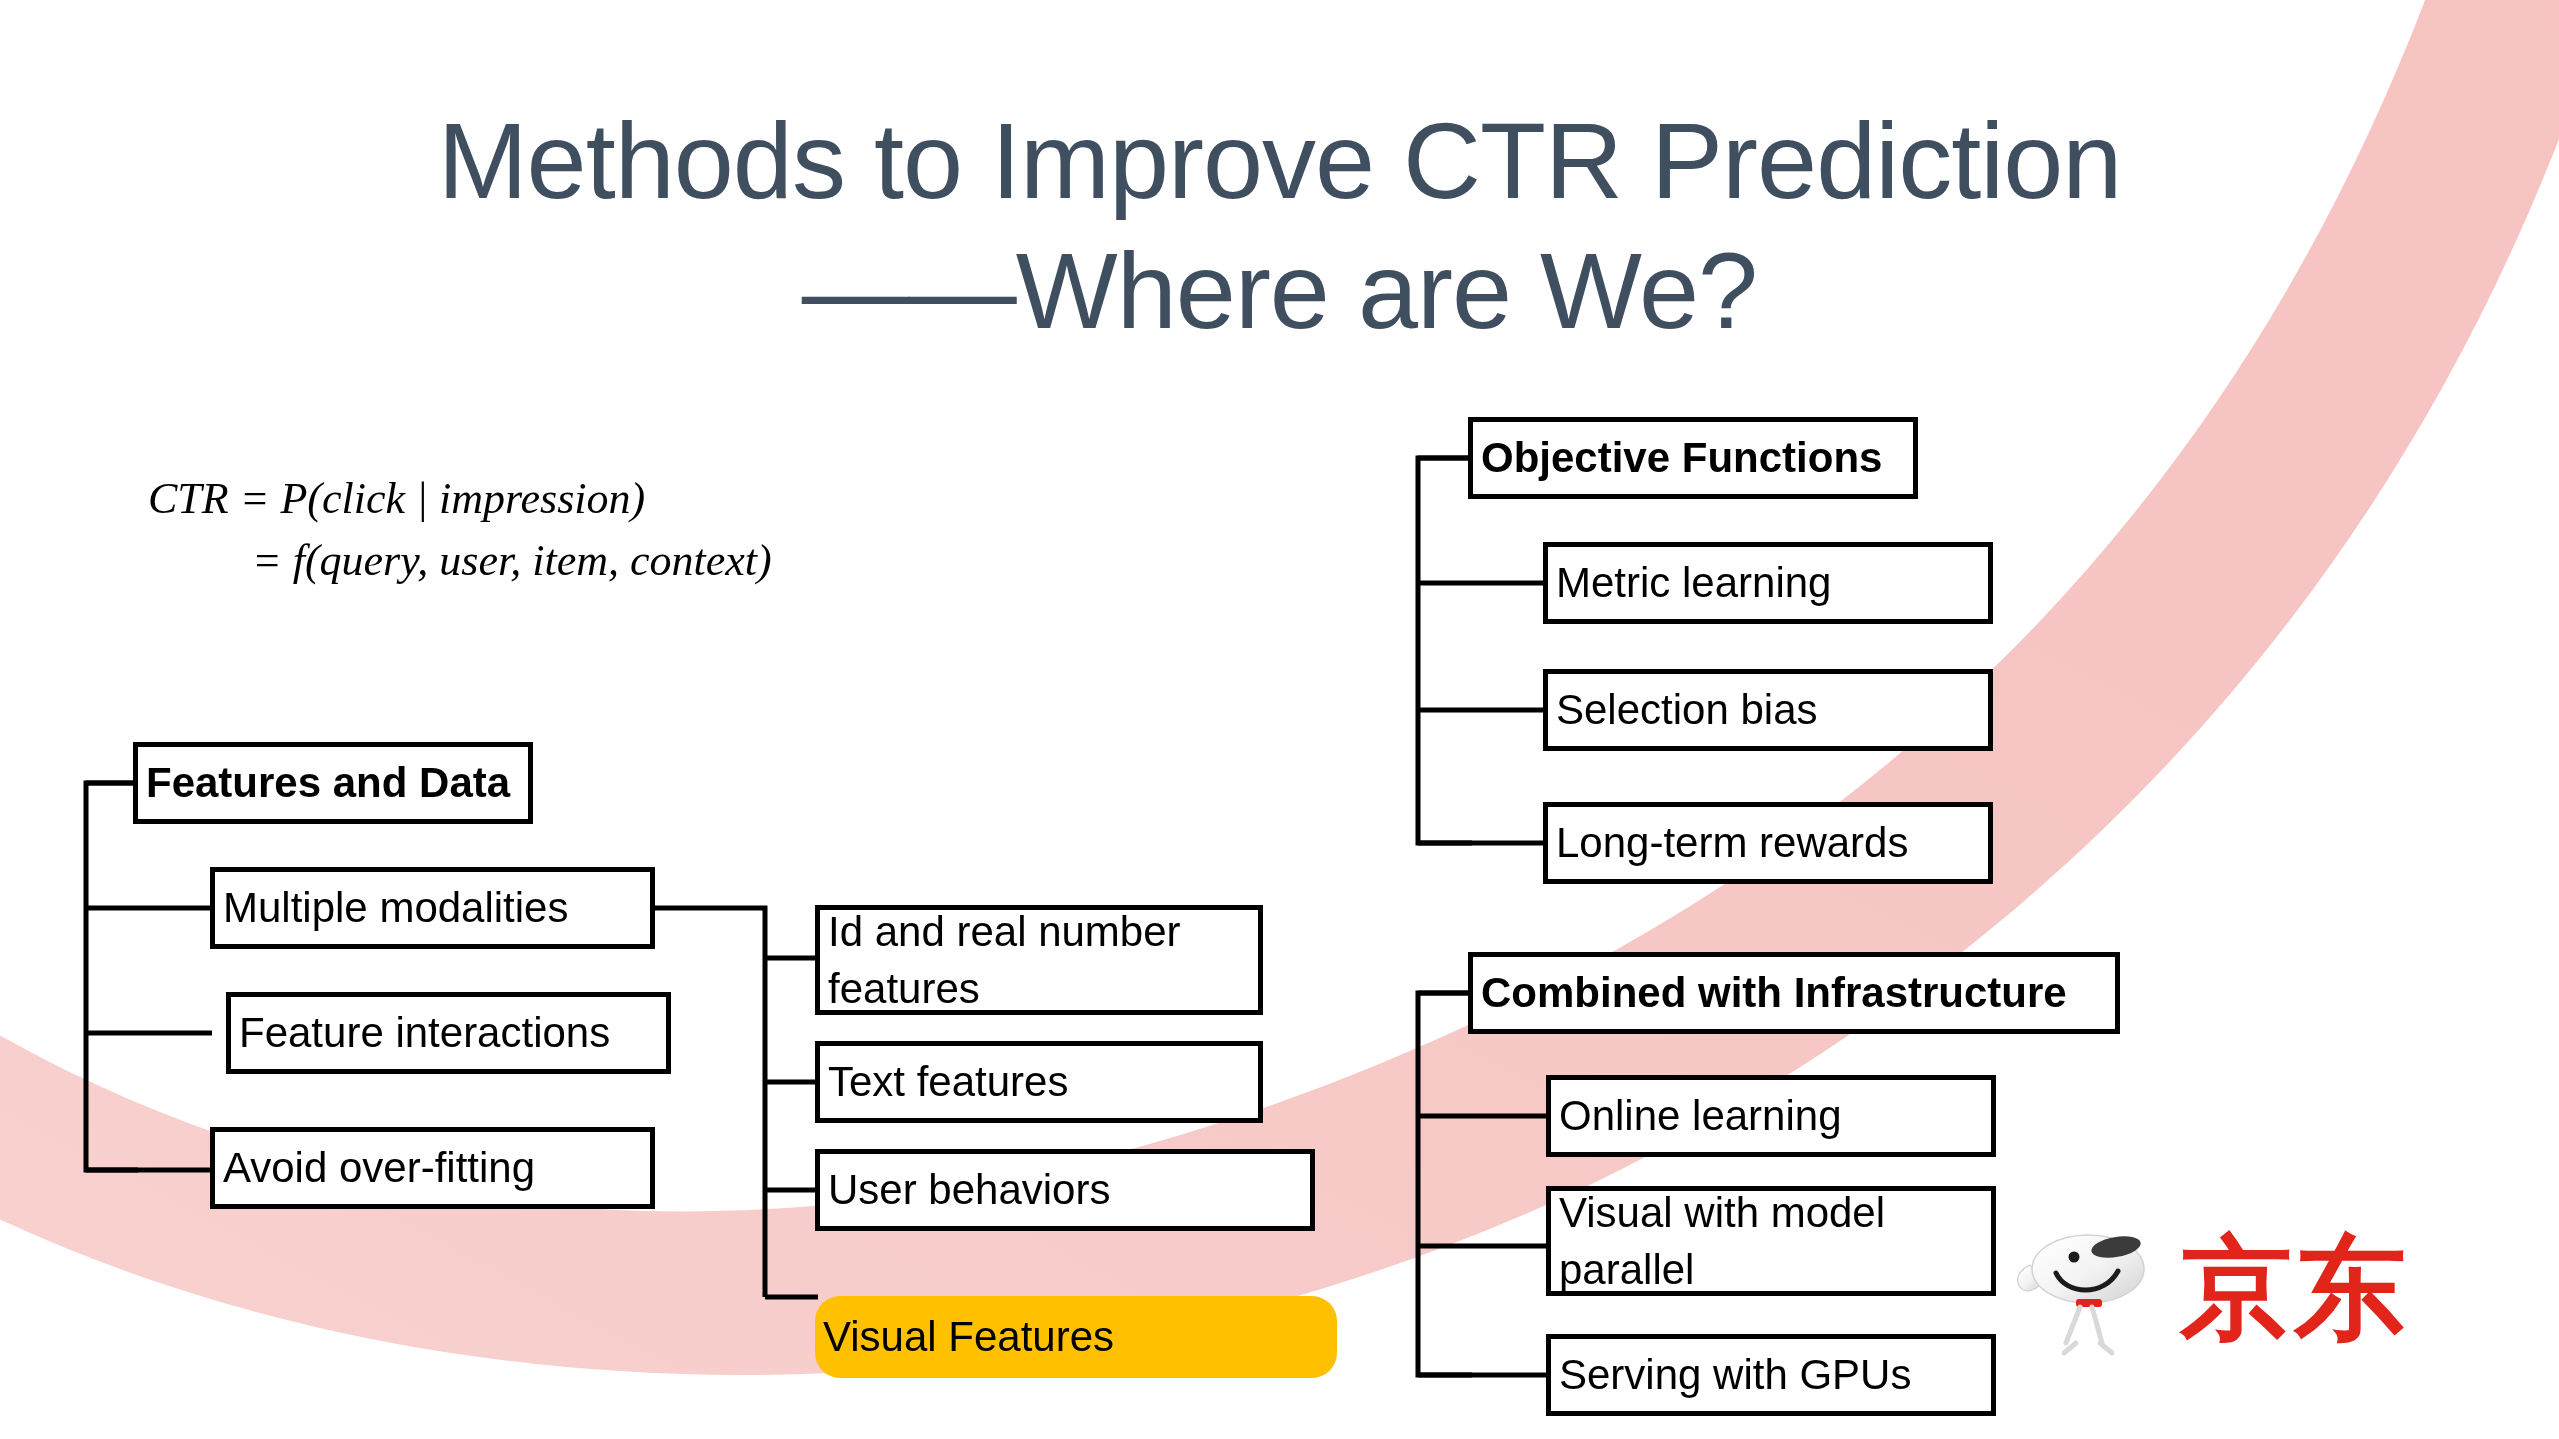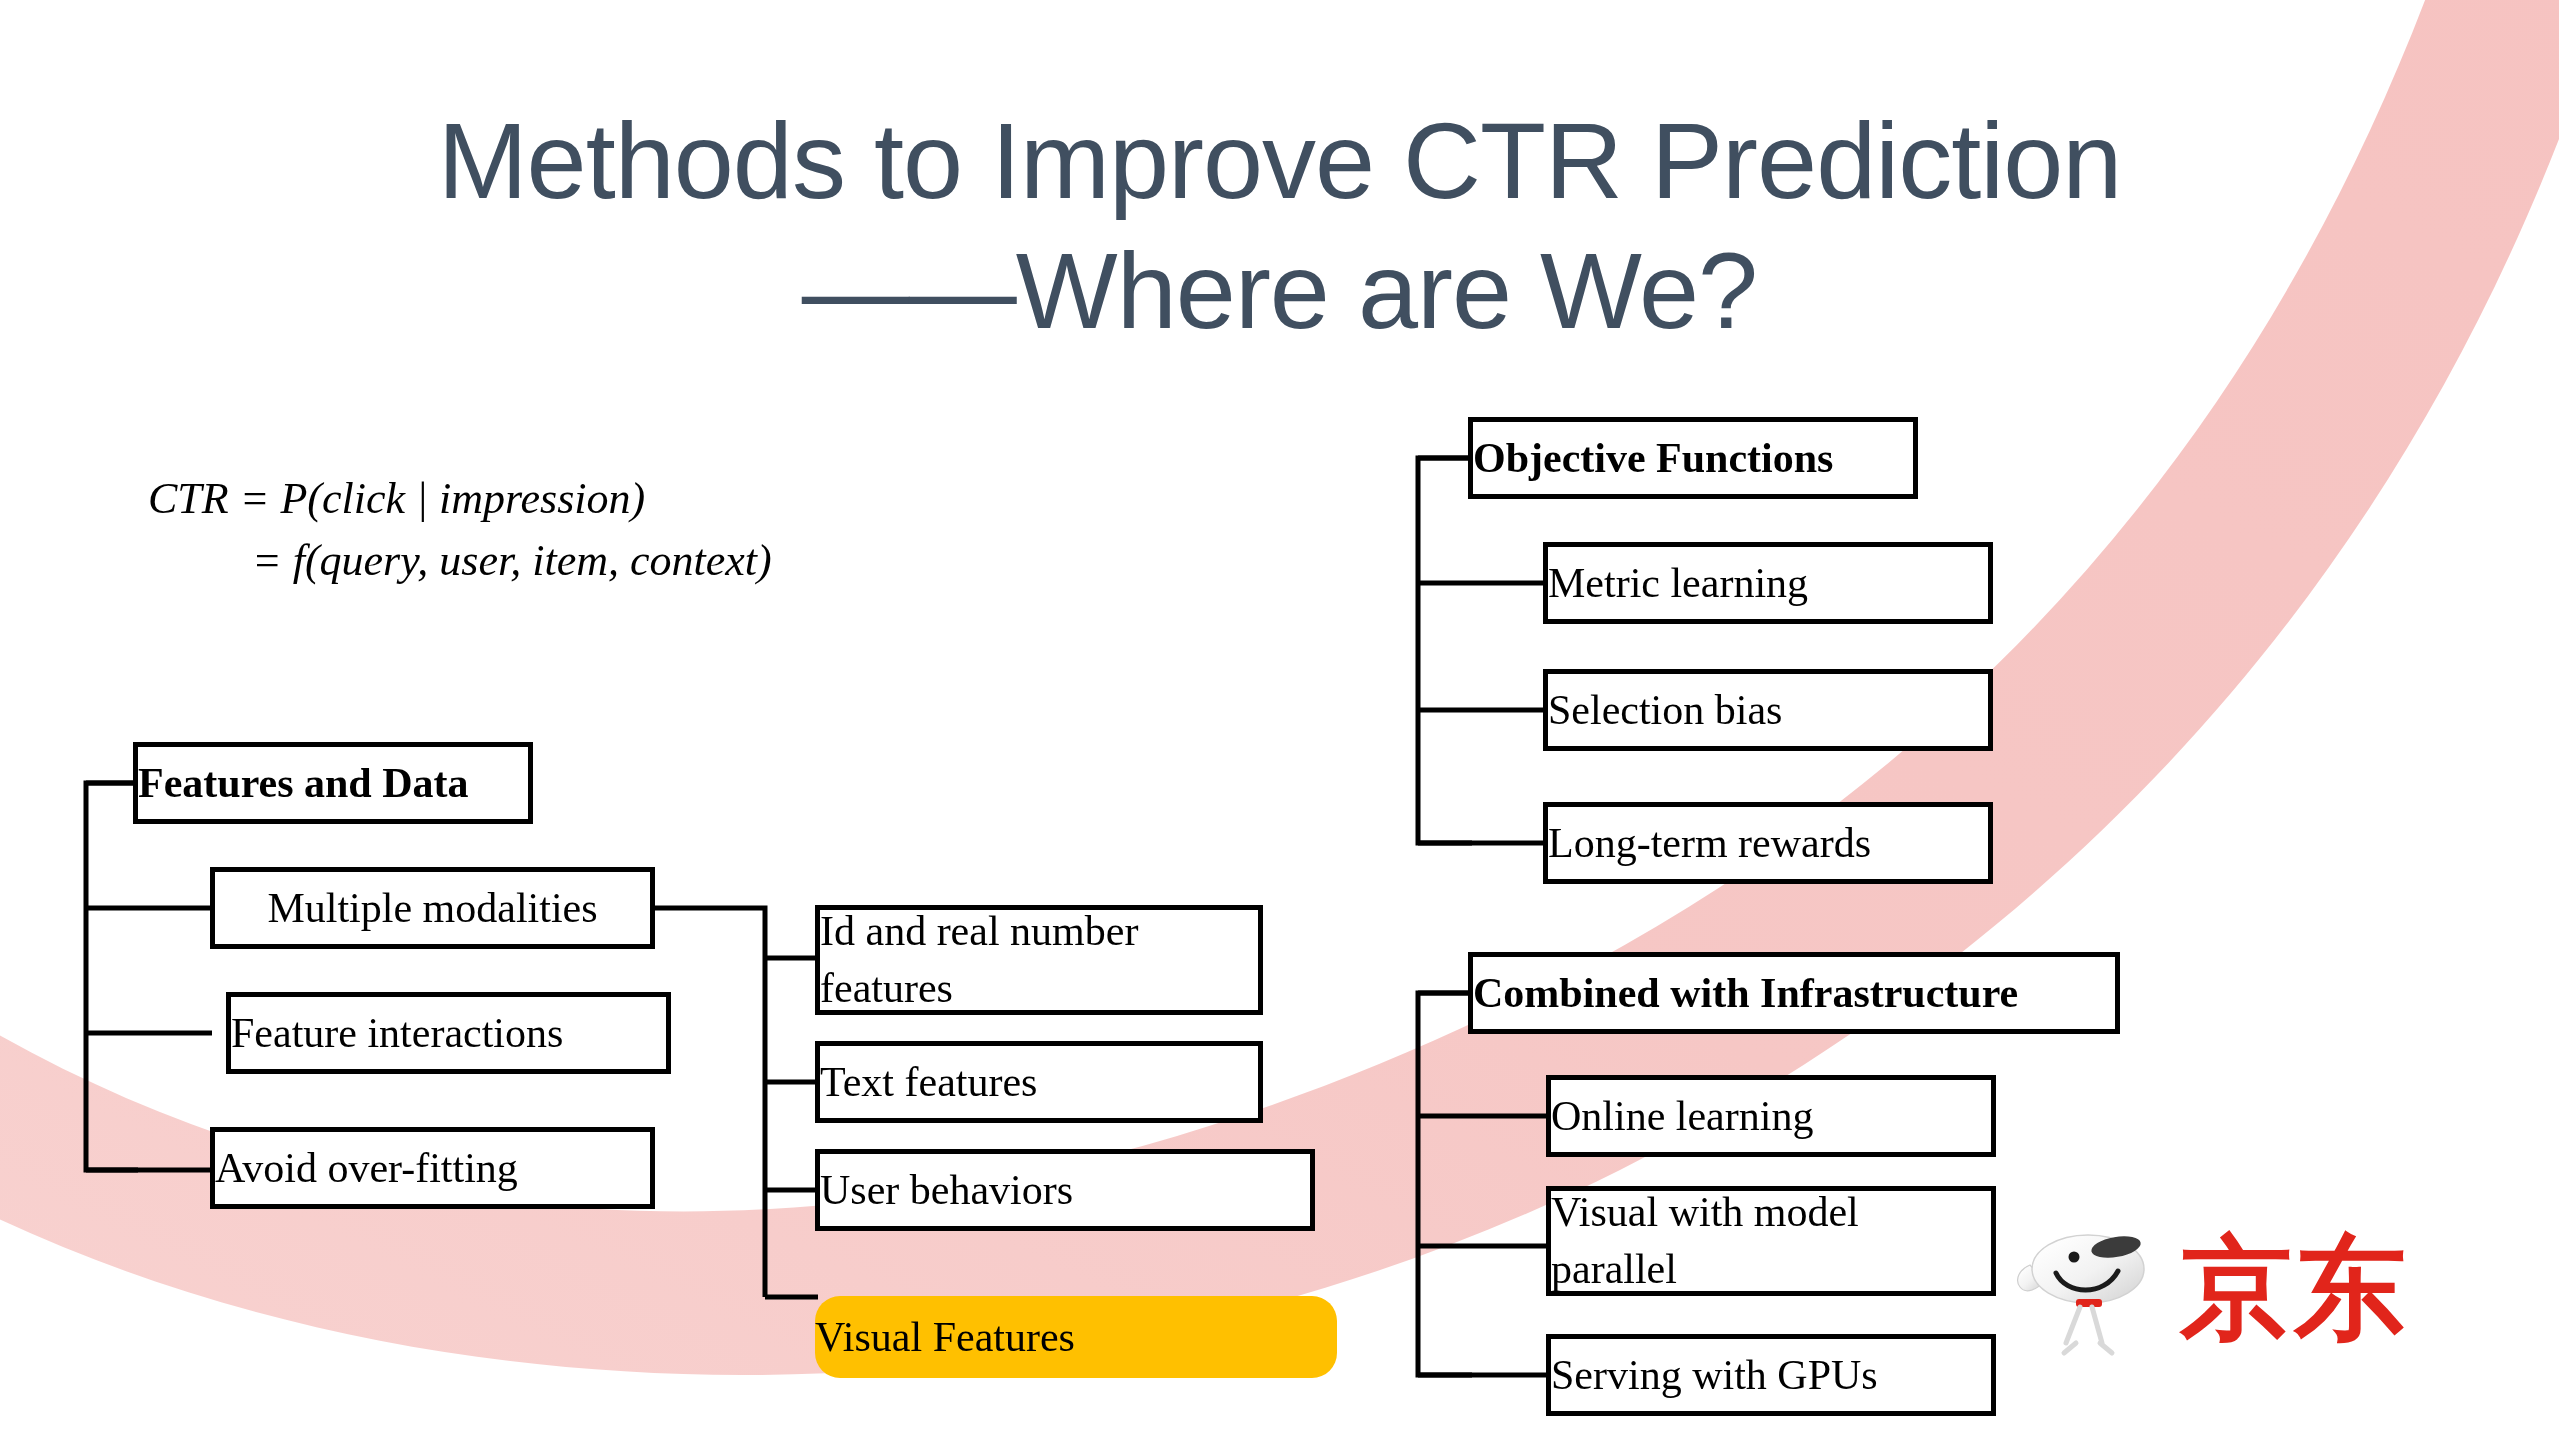--- a/index.html
+++ b/index.html
@@ -75,23 +75,23 @@
   .node {
     position: absolute;
     box-sizing: border-box;
     background: #ffffff;
     border: 5px solid #000000;
     color: #000000;
     font-size: 42px;
     line-height: 56px;
     display: flex;
     align-items: center;
-    padding: 0 0;
+    padding: 0 8px;
     z-index: 6;
-    font-family: Liberation Serif, serif;
+    font-family: Liberation Sans, sans-serif;
   }
   .node.bold { font-weight: bold; }
   .node.two-line { line-height: 57px; align-items: center; }
   .node.highlight {
     background: #FFC000;
     border: none;
   }
 
   
   #jd-logo {
@@ -175,21 +175,21 @@
     <path d="M 1418,993 L 1472,993"></path>
     <path d="M 1418,1116 L 1548,1116"></path>
     <path d="M 1418,1246 L 1548,1246"></path>
     <path d="M 1418,1375 L 1548,1375"></path>
   </svg>
 
   <div class="node bold" style="left:133px; top:742px; width:400px; height:82px;">
     <span>Features and Data</span>
   </div>
 
-  <div class="node" style="left:210px; top:867px; width:445px; height:82px;justify-content:center;">
+  <div class="node" style="left:210px; top:867px; width:445px; height:82px;">
     <span>Multiple modalities</span>
   </div>
 
   <div class="node" style="left:210px; top:992px; width:445px; height:82px;margin-left:16px;">
     <span>Feature interactions</span>
   </div>
 
   <div class="node" style="left:210px; top:1127px; width:445px; height:82px;">
     <span>Avoid over-fitting</span>
   </div>

